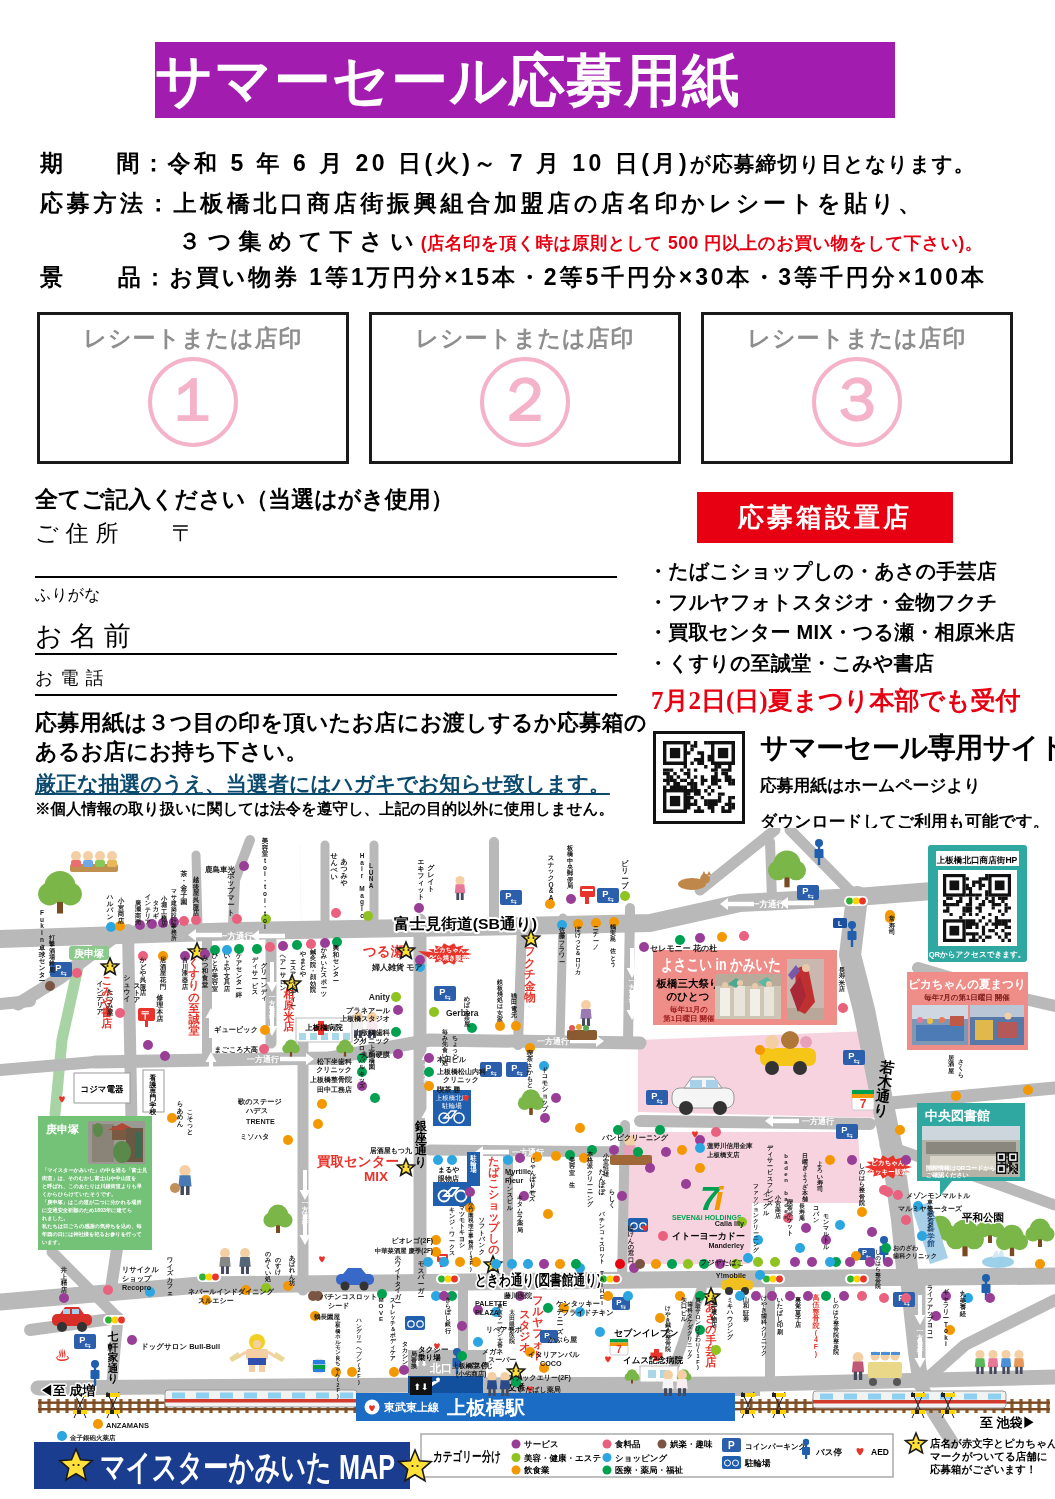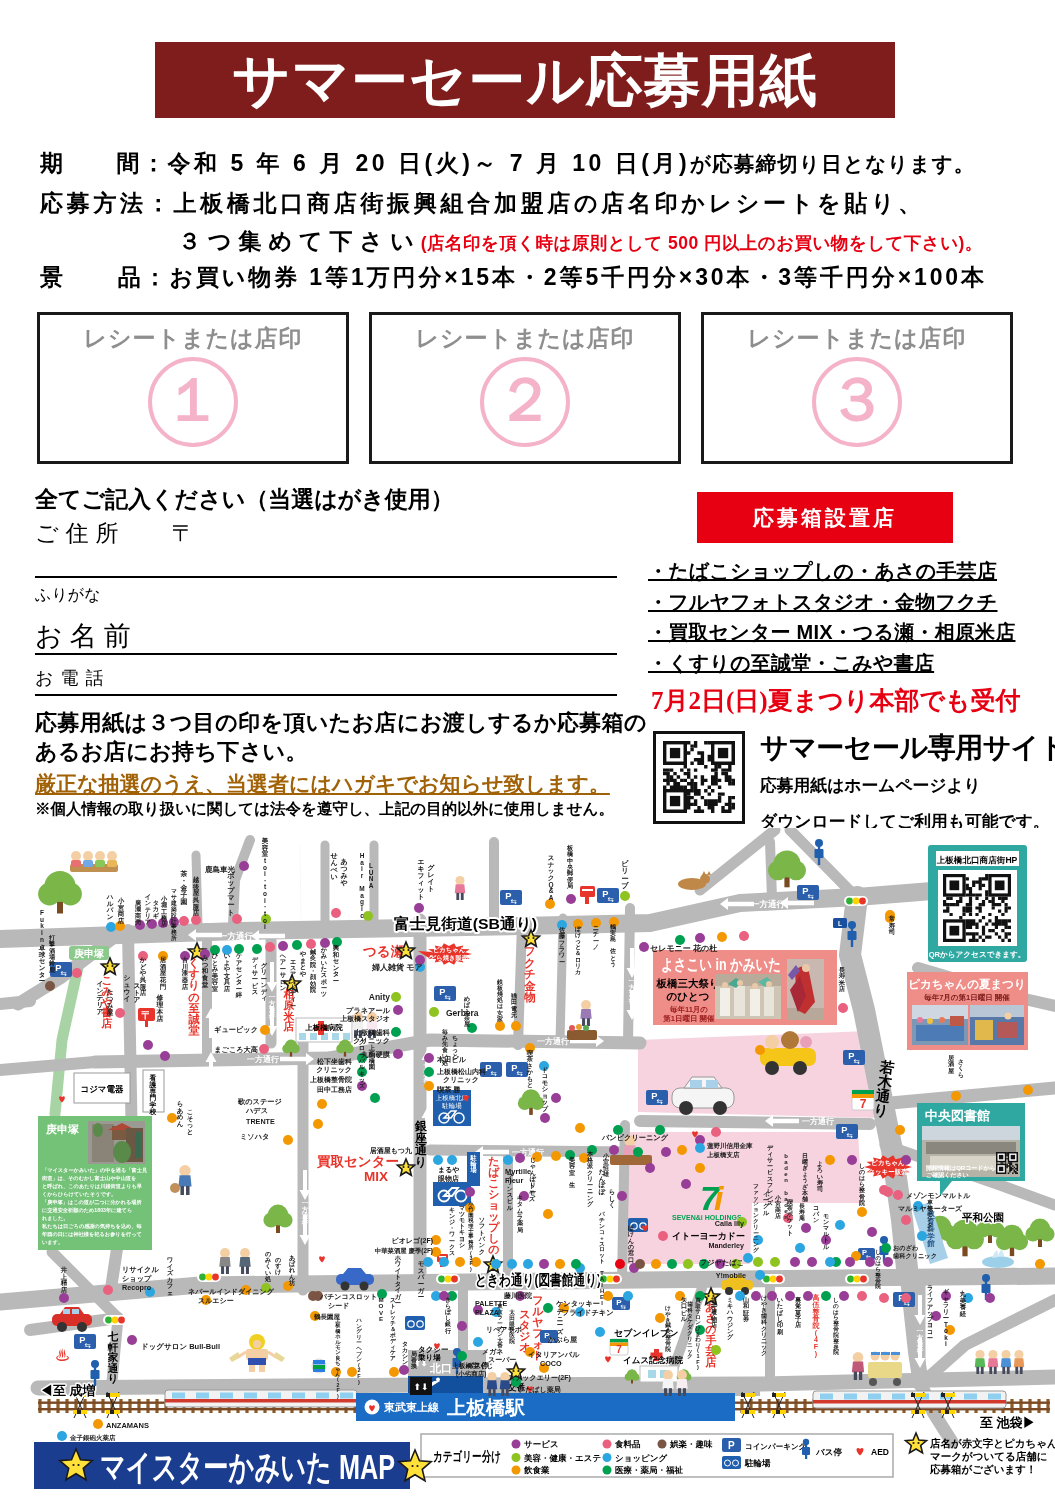--- a/index.html
+++ b/index.html
@@ -2,21 +2,21 @@
 <html lang="ja"><head><meta charset="utf-8">
 <style>
  html,body{margin:0;padding:0;}
  body{width:1055px;height:1499px;position:relative;background:#fff;
    font-family:"Liberation Sans",sans-serif;overflow:hidden;}
  .abs{position:absolute;}
  .b{font-weight:bold;}
 </style></head>
 <body>
 
-<div class="abs b" style="left:155px;top:42px;width:740px;height:76px;background:#7f1d1d;color:#fff;font-size:57px;font-weight:900;text-align:center;line-height:76px;letter-spacing:1px;">サマーセール応募用紙</div>
+<div class="abs b" style="left:155px;top:42px;width:740px;height:76px;background:#a21caf;color:#fff;font-size:57px;font-weight:900;text-align:left;line-height:76px;letter-spacing:1px;">サマーセール応募用紙</div>
 
 <div class="abs b" style="left:40px;top:148px;font-size:23px;letter-spacing:2.5px;white-space:nowrap;">期　　間：<span style="letter-spacing:3.5px;">令和 5 年 6 月 20 日(火)～ 7 月 10 日(月)</span><span style="font-size:20.5px;letter-spacing:1.2px;margin-top:8px;">が応募締切り日となります。</span></div>
 
 <div class="abs b" style="left:40px;top:188px;font-size:23px;letter-spacing:3.7px;white-space:nowrap;">応募方法：上板橋北口商店街振興組合加盟店の店名印かレシートを貼り、</div>
 
 <div class="abs b" style="left:178px;top:226px;font-size:23px;letter-spacing:7px;white-space:nowrap;">３つ集めて下さい<span style="color:#e60012;font-size:17.5px;letter-spacing:0.45px;">(店名印を頂く時は原則として 500 円以上のお買い物をして下さい)。</span></div>
 
 <div class="abs b" style="left:40px;top:262px;font-size:23px;letter-spacing:2.9px;white-space:nowrap;">景　　品：お買い物券 1等1万円分×15本・2等5千円分×30本・3等千円分×100本</div>
 
 <div class="abs" style="left:37px;top:312px;width:312px;height:152px;border:3px solid #1a1a1a;box-sizing:border-box;">
@@ -42,27 +42,27 @@
 <div class="abs" style="left:35px;top:585px;font-size:16px;">ふりがな</div>
 
 <div class="abs" style="left:35px;top:610px;font-size:27px;letter-spacing:7px;margin-top:8px;">お名前</div>
 <div class="abs" style="left:35px;top:653px;width:582px;border-top:2.5px solid #000;"></div>
 
 <div class="abs" style="left:35px;top:666px;font-size:18px;letter-spacing:7px;">お電話</div>
 <div class="abs" style="left:35px;top:694px;width:582px;border-top:2.5px solid #000;"></div>
 
 <div class="abs b" style="left:35px;top:708px;font-size:22px;line-height:29px;width:622px;letter-spacing:0.4px;">応募用紙は３つ目の印を頂いたお店にお渡しするか応募箱のあるお店にお持ち下さい。</div>
 
-<div class="abs b" style="left:35px;top:770px;font-size:21px;color:#a16207;text-decoration:underline;">厳正な抽選のうえ、当選者にはハガキでお知らせ致します。</div>
+<div class="abs b" style="left:35px;top:770px;font-size:21px;color:#0c4a6e;text-decoration:underline;">厳正な抽選のうえ、当選者にはハガキでお知らせ致します。</div>
 
 <div class="abs b" style="left:35px;top:799px;font-size:15.5px;">※個人情報の取り扱いに関しては法令を遵守し、上記の目的以外に使用しません。</div>
 
-<div class="abs b" style="left:697px;top:492px;width:256px;height:51px;background:#e60012;color:#fff;font-size:21px;text-align:center;line-height:51px;letter-spacing:3px;">応募箱設置店</div>
-
-<div class="abs b" style="left:648px;top:556px;font-size:20px;line-height:30.5px;letter-spacing:0.2px;white-space:nowrap;text-decoration:underline;">・たばこショップしの・あさの手芸店<br>・フルヤフォトスタジオ・金物フクチ<br>・買取センター MIX・つる瀬・相原米店<br>・くすりの至誠堂・こみや書店</div>
+<div class="abs b" style="left:697px;top:492px;width:256px;height:51px;background:#e60012;color:#fff;font-size:26px;text-align:center;line-height:51px;letter-spacing:3px;">応募箱設置店</div>
+
+<div class="abs b" style="left:648px;top:556px;font-size:20px;line-height:30.5px;letter-spacing:0.2px;white-space:nowrap;">・たばこショップしの・あさの手芸店<br>・フルヤフォトスタジオ・金物フクチ<br>・買取センター MIX・つる瀬・相原米店<br>・くすりの至誠堂・こみや書店</div>
 
 <div class="abs b" style="left:651px;top:684px;font-size:25px;color:#e60012;letter-spacing:0px;white-space:nowrap;font-family:Liberation Serif, serif;">7月2日(日)夏まつり本部でも受付</div>
 
 <div class="abs" style="left:653px;top:731px;width:92px;height:93px;border:3.5px solid #111;box-sizing:border-box;"></div>
 <svg class="abs" style="left:663px;top:741px;" width="72" height="72" viewBox="0 0 72 72">
     <path d="M24.0 0.0h3.4v3.4h-3.4zM30.9 0.0h3.4v3.4h-3.4zM41.1 0.0h3.4v3.4h-3.4zM44.6 0.0h3.4v3.4h-3.4zM27.4 3.4h3.4v3.4h-3.4zM30.9 3.4h3.4v3.4h-3.4zM27.4 6.9h3.4v3.4h-3.4zM24.0 10.3h3.4v3.4h-3.4zM34.3 10.3h3.4v3.4h-3.4zM37.7 10.3h3.4v3.4h-3.4zM37.7 13.7h3.4v3.4h-3.4zM44.6 13.7h3.4v3.4h-3.4zM30.9 17.1h3.4v3.4h-3.4zM34.3 17.1h3.4v3.4h-3.4zM37.7 17.1h3.4v3.4h-3.4zM44.6 17.1h3.4v3.4h-3.4zM27.4 20.6h3.4v3.4h-3.4zM34.3 20.6h3.4v3.4h-3.4zM37.7 20.6h3.4v3.4h-3.4zM20.6 24.0h3.4v3.4h-3.4zM41.1 24.0h3.4v3.4h-3.4zM51.4 24.0h3.4v3.4h-3.4zM54.9 24.0h3.4v3.4h-3.4zM65.1 24.0h3.4v3.4h-3.4zM0.0 27.4h3.4v3.4h-3.4zM3.4 27.4h3.4v3.4h-3.4zM6.9 27.4h3.4v3.4h-3.4zM17.1 27.4h3.4v3.4h-3.4zM24.0 27.4h3.4v3.4h-3.4zM30.9 27.4h3.4v3.4h-3.4zM48.0 27.4h3.4v3.4h-3.4zM51.4 27.4h3.4v3.4h-3.4zM58.3 27.4h3.4v3.4h-3.4zM61.7 27.4h3.4v3.4h-3.4zM65.1 27.4h3.4v3.4h-3.4zM0.0 30.9h3.4v3.4h-3.4zM3.4 30.9h3.4v3.4h-3.4zM10.3 30.9h3.4v3.4h-3.4zM20.6 30.9h3.4v3.4h-3.4zM24.0 30.9h3.4v3.4h-3.4zM51.4 30.9h3.4v3.4h-3.4zM58.3 30.9h3.4v3.4h-3.4zM61.7 30.9h3.4v3.4h-3.4zM3.4 34.3h3.4v3.4h-3.4zM6.9 34.3h3.4v3.4h-3.4zM13.7 34.3h3.4v3.4h-3.4zM24.0 34.3h3.4v3.4h-3.4zM30.9 34.3h3.4v3.4h-3.4zM37.7 34.3h3.4v3.4h-3.4zM48.0 34.3h3.4v3.4h-3.4zM51.4 34.3h3.4v3.4h-3.4zM61.7 34.3h3.4v3.4h-3.4zM65.1 34.3h3.4v3.4h-3.4zM0.0 37.7h3.4v3.4h-3.4zM3.4 37.7h3.4v3.4h-3.4zM6.9 37.7h3.4v3.4h-3.4zM10.3 37.7h3.4v3.4h-3.4zM17.1 37.7h3.4v3.4h-3.4zM20.6 37.7h3.4v3.4h-3.4zM27.4 37.7h3.4v3.4h-3.4zM37.7 37.7h3.4v3.4h-3.4zM41.1 37.7h3.4v3.4h-3.4zM48.0 37.7h3.4v3.4h-3.4zM51.4 37.7h3.4v3.4h-3.4zM54.9 37.7h3.4v3.4h-3.4zM61.7 37.7h3.4v3.4h-3.4zM65.1 37.7h3.4v3.4h-3.4zM68.6 37.7h3.4v3.4h-3.4zM3.4 41.1h3.4v3.4h-3.4zM10.3 41.1h3.4v3.4h-3.4zM13.7 41.1h3.4v3.4h-3.4zM24.0 41.1h3.4v3.4h-3.4zM27.4 41.1h3.4v3.4h-3.4zM30.9 41.1h3.4v3.4h-3.4zM37.7 41.1h3.4v3.4h-3.4zM48.0 41.1h3.4v3.4h-3.4zM51.4 41.1h3.4v3.4h-3.4zM65.1 41.1h3.4v3.4h-3.4zM68.6 41.1h3.4v3.4h-3.4zM0.0 44.6h3.4v3.4h-3.4zM6.9 44.6h3.4v3.4h-3.4zM10.3 44.6h3.4v3.4h-3.4zM13.7 44.6h3.4v3.4h-3.4zM17.1 44.6h3.4v3.4h-3.4zM20.6 44.6h3.4v3.4h-3.4zM27.4 44.6h3.4v3.4h-3.4zM30.9 44.6h3.4v3.4h-3.4zM44.6 44.6h3.4v3.4h-3.4zM54.9 44.6h3.4v3.4h-3.4zM24.0 48.0h3.4v3.4h-3.4zM27.4 48.0h3.4v3.4h-3.4zM30.9 48.0h3.4v3.4h-3.4zM34.3 48.0h3.4v3.4h-3.4zM41.1 48.0h3.4v3.4h-3.4zM48.0 48.0h3.4v3.4h-3.4zM24.0 51.4h3.4v3.4h-3.4zM30.9 51.4h3.4v3.4h-3.4zM34.3 51.4h3.4v3.4h-3.4zM44.6 51.4h3.4v3.4h-3.4zM54.9 51.4h3.4v3.4h-3.4zM58.3 51.4h3.4v3.4h-3.4zM24.0 54.9h3.4v3.4h-3.4zM27.4 54.9h3.4v3.4h-3.4zM37.7 54.9h3.4v3.4h-3.4zM54.9 54.9h3.4v3.4h-3.4zM65.1 54.9h3.4v3.4h-3.4zM68.6 54.9h3.4v3.4h-3.4zM24.0 58.3h3.4v3.4h-3.4zM30.9 58.3h3.4v3.4h-3.4zM41.1 58.3h3.4v3.4h-3.4zM44.6 58.3h3.4v3.4h-3.4zM48.0 58.3h3.4v3.4h-3.4zM51.4 58.3h3.4v3.4h-3.4zM54.9 58.3h3.4v3.4h-3.4zM65.1 58.3h3.4v3.4h-3.4zM24.0 61.7h3.4v3.4h-3.4zM27.4 61.7h3.4v3.4h-3.4zM30.9 61.7h3.4v3.4h-3.4zM41.1 61.7h3.4v3.4h-3.4zM44.6 61.7h3.4v3.4h-3.4zM48.0 61.7h3.4v3.4h-3.4zM51.4 61.7h3.4v3.4h-3.4zM61.7 61.7h3.4v3.4h-3.4zM65.1 61.7h3.4v3.4h-3.4zM68.6 61.7h3.4v3.4h-3.4zM24.0 65.1h3.4v3.4h-3.4zM34.3 65.1h3.4v3.4h-3.4zM44.6 65.1h3.4v3.4h-3.4zM48.0 65.1h3.4v3.4h-3.4zM58.3 65.1h3.4v3.4h-3.4zM65.1 65.1h3.4v3.4h-3.4zM68.6 65.1h3.4v3.4h-3.4zM30.9 68.6h3.4v3.4h-3.4zM34.3 68.6h3.4v3.4h-3.4zM37.7 68.6h3.4v3.4h-3.4zM48.0 68.6h3.4v3.4h-3.4zM58.3 68.6h3.4v3.4h-3.4zM61.7 68.6h3.4v3.4h-3.4zM65.1 68.6h3.4v3.4h-3.4z" fill="#111"></path>
     <rect x="0.0" y="0.0" width="24.0" height="24.0" fill="#111"></rect>
     <rect x="3.4" y="3.4" width="17.1" height="17.1" fill="#fff"></rect>
     <rect x="6.9" y="6.9" width="10.3" height="10.3" fill="#111"></rect>
     <rect x="48.0" y="0.0" width="24.0" height="24.0" fill="#111"></rect>

